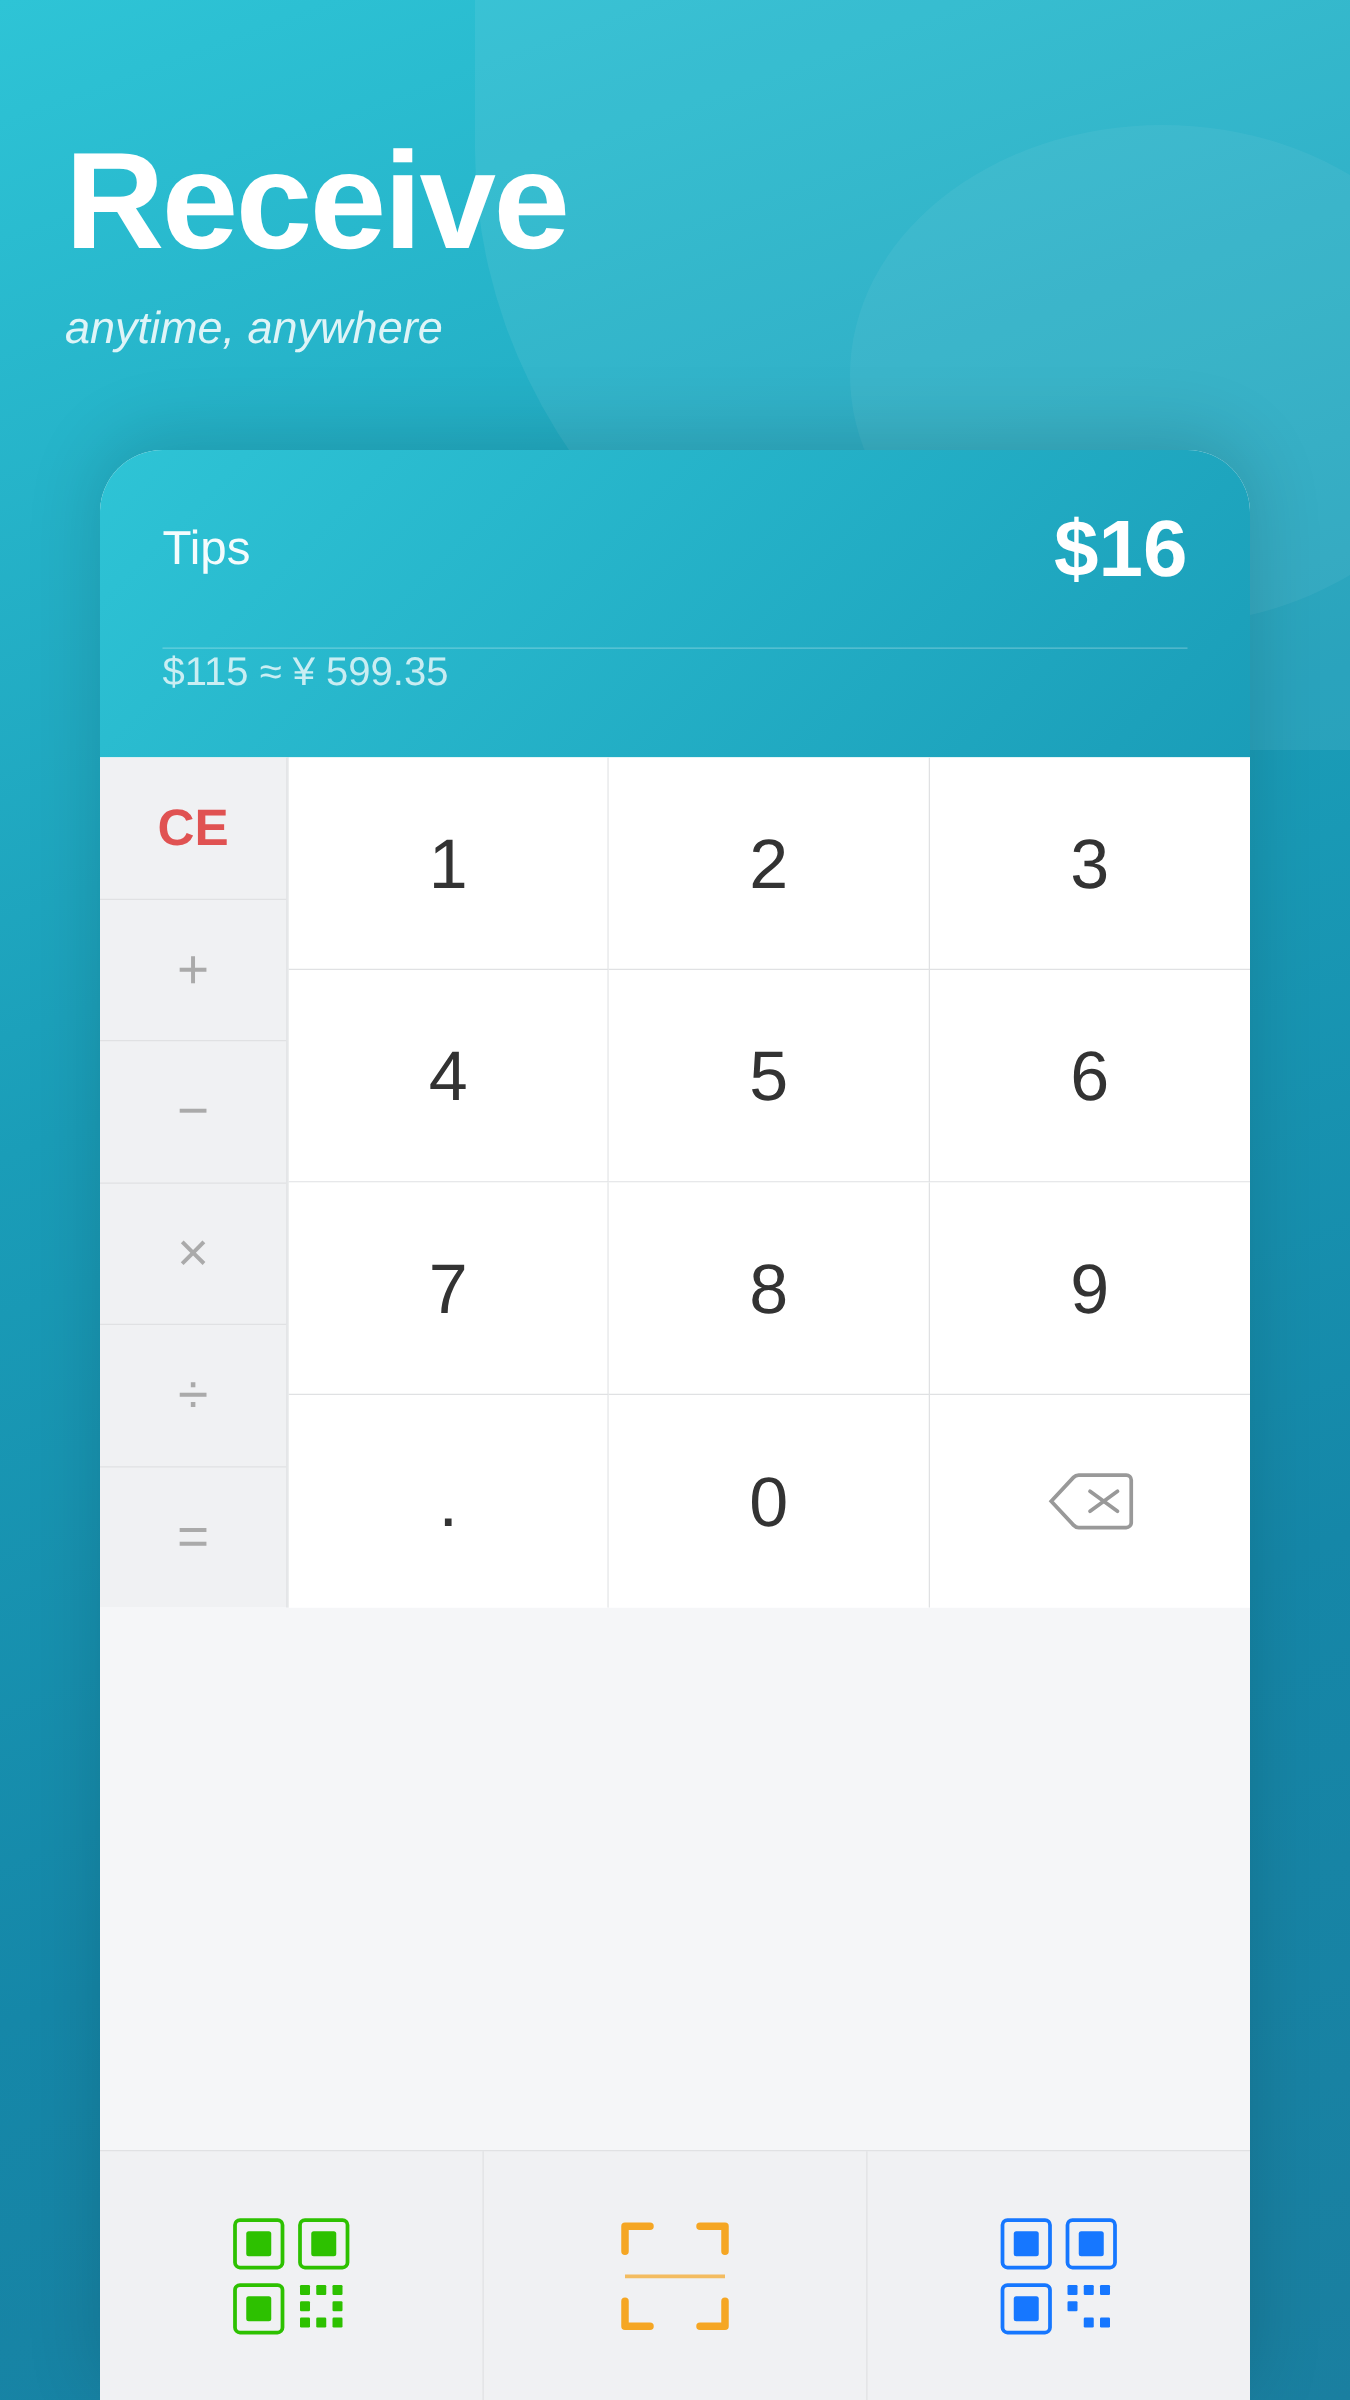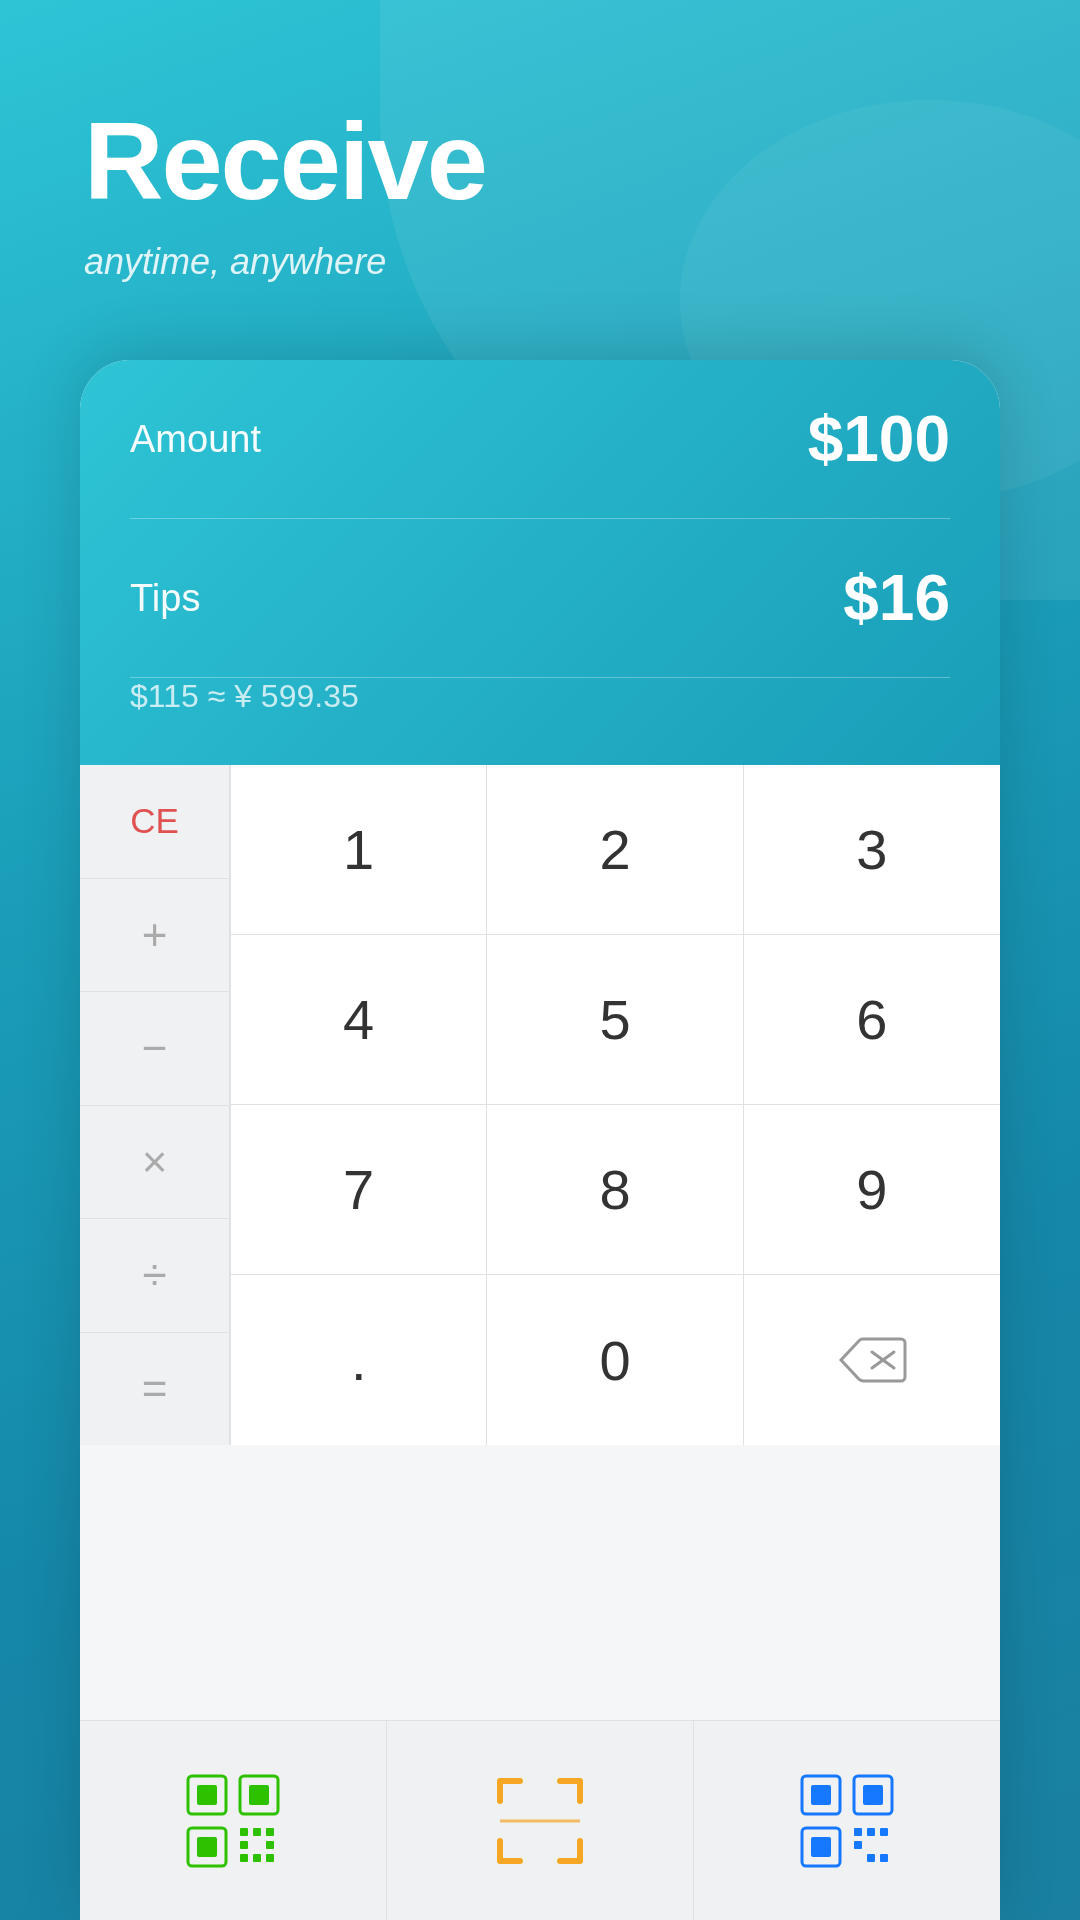--- a/index.html
+++ b/index.html
@@ -28,21 +28,21 @@
       position: absolute;
       top: 100px; right: -100px;
       width: 500px;
       height: 400px;
       border-radius: 50%;
       background: rgba(255,255,255,0.05);
       pointer-events: none;
     }
 
     .header {
-      padding: 100px 80px 60px 84px;
+      padding: 100px 80px 60px 52px;
     }
 
     .header-title {
       color: #ffffff;
       font-size: 110px;
       font-weight: 800;
       line-height: 1.1;
       letter-spacing: -2px;
     }
 
@@ -130,22 +130,22 @@
       justify-content: center;
       font-size: 44px;
       color: #aaaaaa;
       cursor: pointer;
       border-bottom: 1px solid #e0e1e3;
       user-select: none;
     }
 
     .operator-btn.ce-btn {
       color: #e05252;
-      font-size: 35px;
-      font-weight: 400;
+      font-size: 41px;
+      font-weight: 700;
     }
 
     .operator-btn:last-child {
       border-bottom: none;
     }
 
     
     .number-grid {
       flex: 1;
       display: grid;
@@ -217,24 +217,20 @@
 
 <div class="header">
   <div class="header-title">Receive</div>
   <div class="header-subtitle">anytime, anywhere</div>
 </div>
 
 <div class="card">
 
   <div class="card-header">
     <div class="card-field">
-      <span class="field-label">Amount</span>
-      <span class="field-value">$100</span>
-    </div>
-    <div class="card-field">
       <span class="field-label">Tips</span>
       <span class="field-value">$16</span>
     </div>
     <div class="conversion-row">
       <span class="conversion-text">$115 ≈ ¥ 599.35</span>
     </div>
   </div>
 
   <div class="numpad-area" style="height: 680px;">
 

